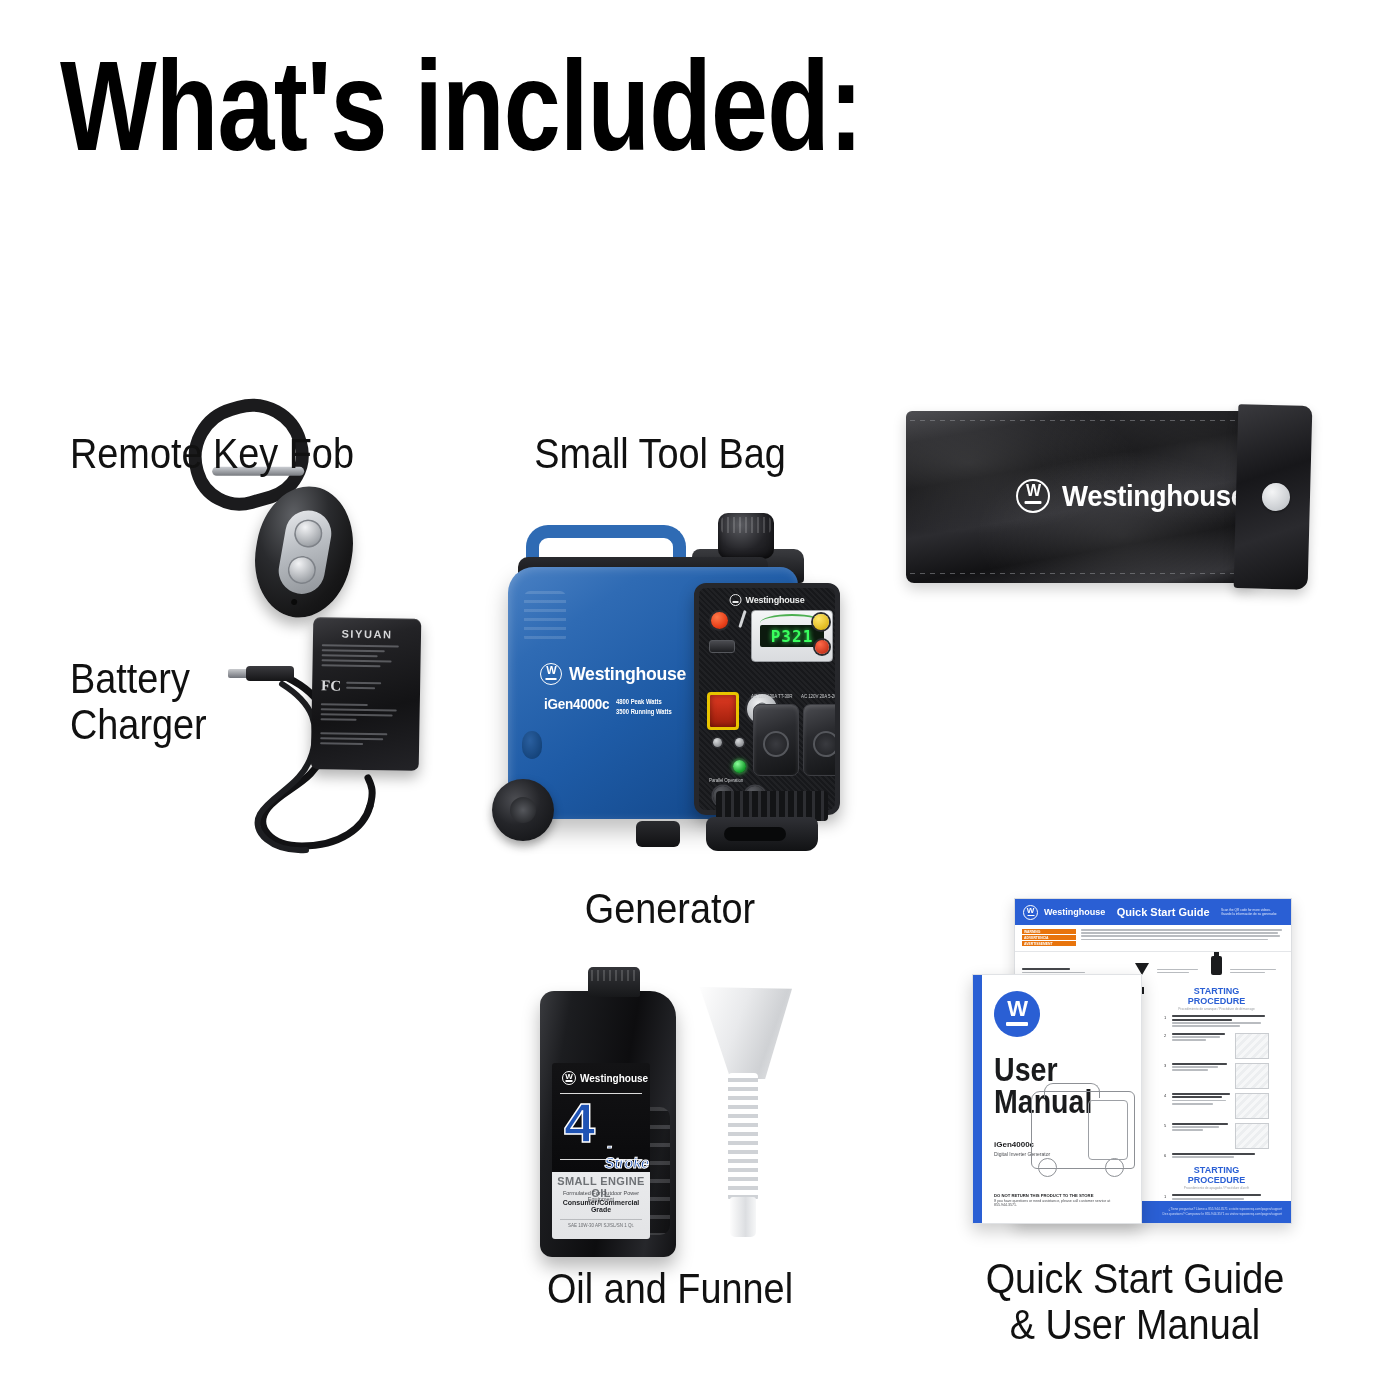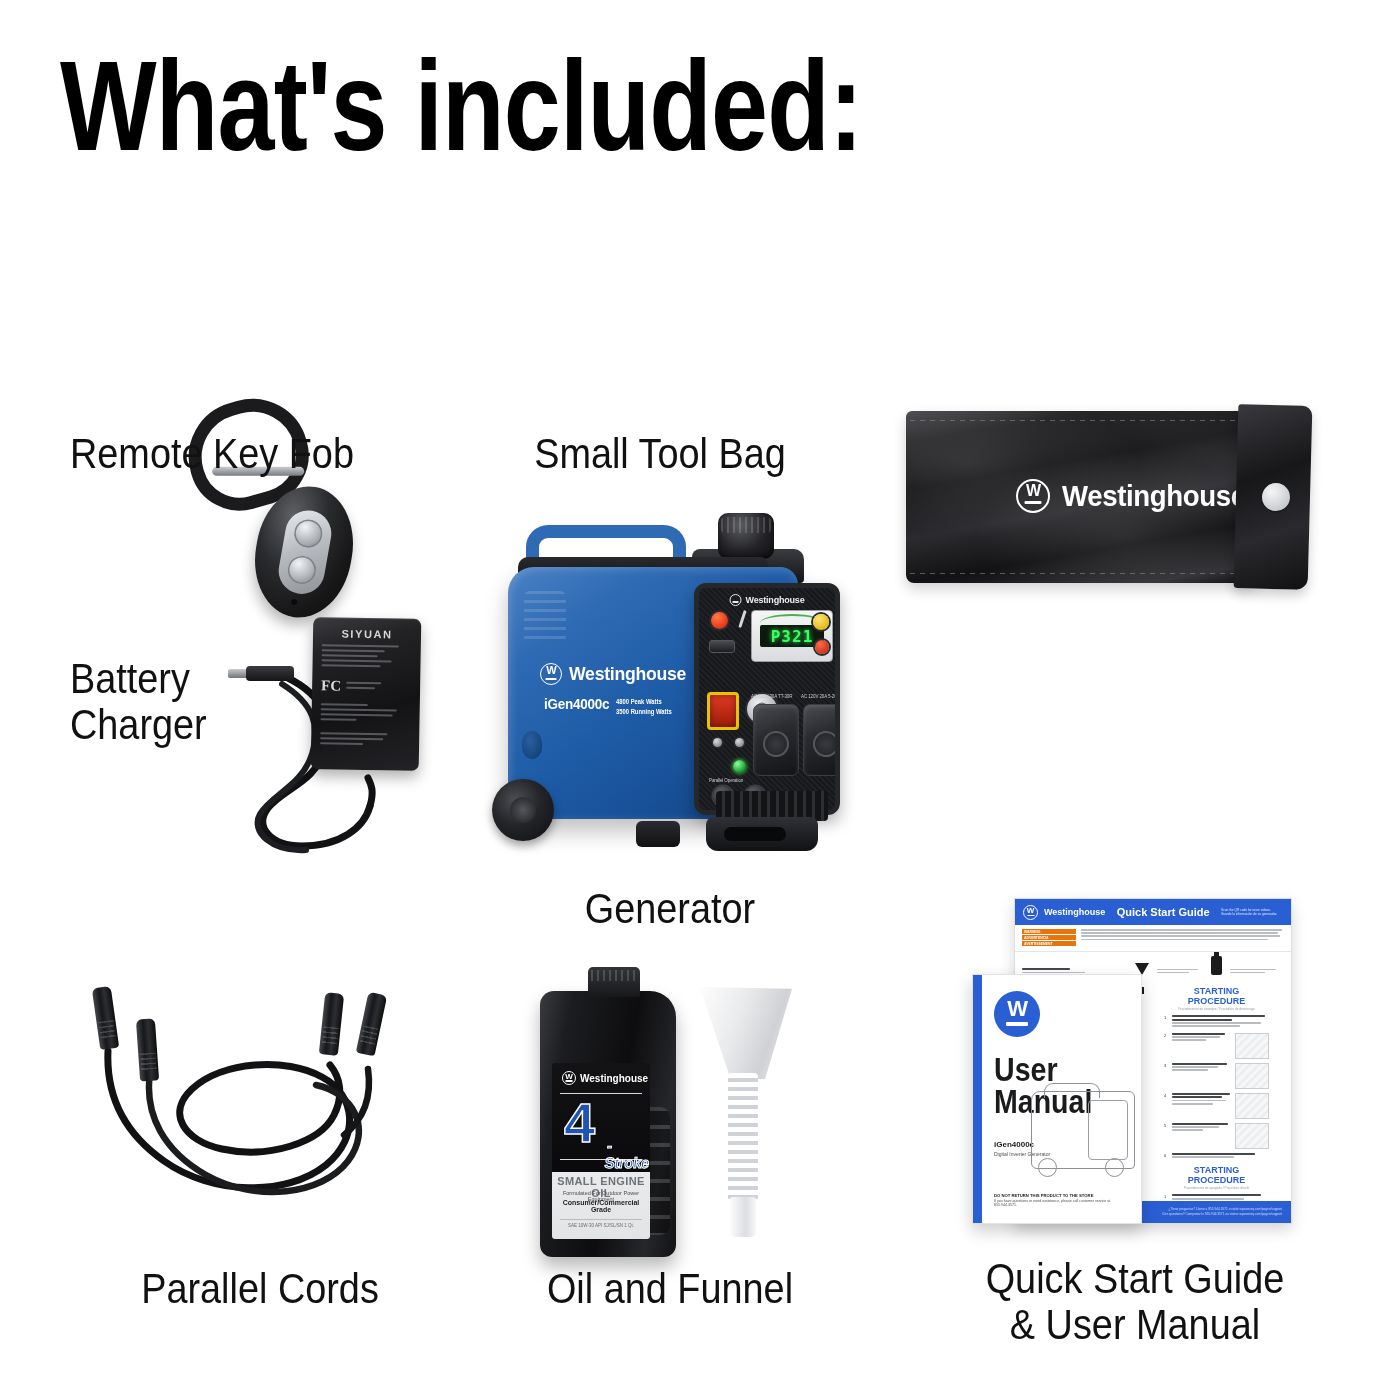--- a/index.html
+++ b/index.html
@@ -871,34 +871,20 @@
 
       <div class="gen-vents"></div>
       <div class="gen-lowgrip"></div>
       <div class="gen-foot f1"></div>
       <div class="gen-wheel w1"></div>
     </div>
     <div class="caption center" style="position:absolute; left:0; right:0; top:385px;">Generator</div>
   </div>
 
 
-  <div class="cell" style="left:60px; top:960px; width:400px; height:390px;">
-    <div class="art cords-wrap" style="left:12px; top:5px;">
-      <svg class="cords-svg" viewBox="0 0 340 300">
-        <path d="M36 86 C 34 130, 52 168, 92 196 C 140 230, 214 232, 254 200 C 288 172, 284 130, 250 112 C 214 92, 150 96, 120 124 C 94 148, 112 176, 150 184 C 196 194, 248 178, 262 150 C 272 130, 268 112, 258 100" fill="none" stroke="#121214" stroke-width="7" stroke-linecap="round"></path>
-        <path d="M78 108 C 72 150, 92 186, 134 210 C 184 238, 250 230, 276 196 C 300 164, 282 128, 244 120" fill="none" stroke="#1b1c1e" stroke-width="6.5" stroke-linecap="round"></path>
-        <path d="M296 104 C 300 132, 292 154, 272 170" fill="none" stroke="#141517" stroke-width="6.5" stroke-linecap="round"></path>
-      </svg>
-      <div class="connector" style="left:24px; top:22px; transform:rotate(-8deg);"></div>
-      <div class="connector" style="left:66px; top:54px; transform:rotate(-4deg);"></div>
-      <div class="connector" style="left:250px; top:28px; transform:rotate(6deg);"></div>
-      <div class="connector" style="left:290px; top:28px; transform:rotate(12deg);"></div>
-    </div>
-    <div class="caption center" style="position:absolute; left:0; right:0; top:305px;">Parallel Cords</div>
-  </div>
 
   <div class="cell" style="left:450px; top:960px; width:440px; height:390px;">
     <div class="art oil-wrap" style="left:64px; top:5px;">
       <div class="oil-bottle">
         <div class="oil-neck"></div>
         <div class="oil-grip"></div>
         <div class="oil-label">
           <div class="ol-brand">
             <div class="m"></div>
             <div class="t">Westinghouse</div>

